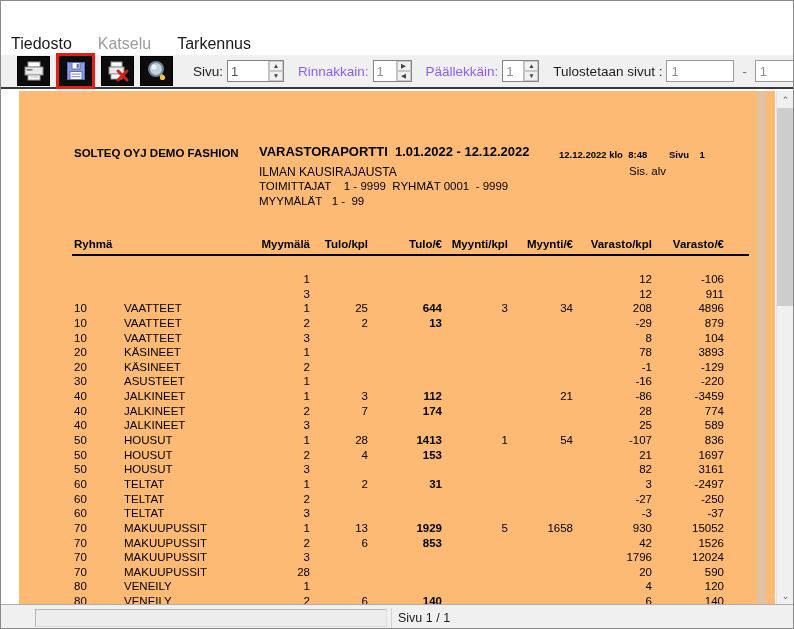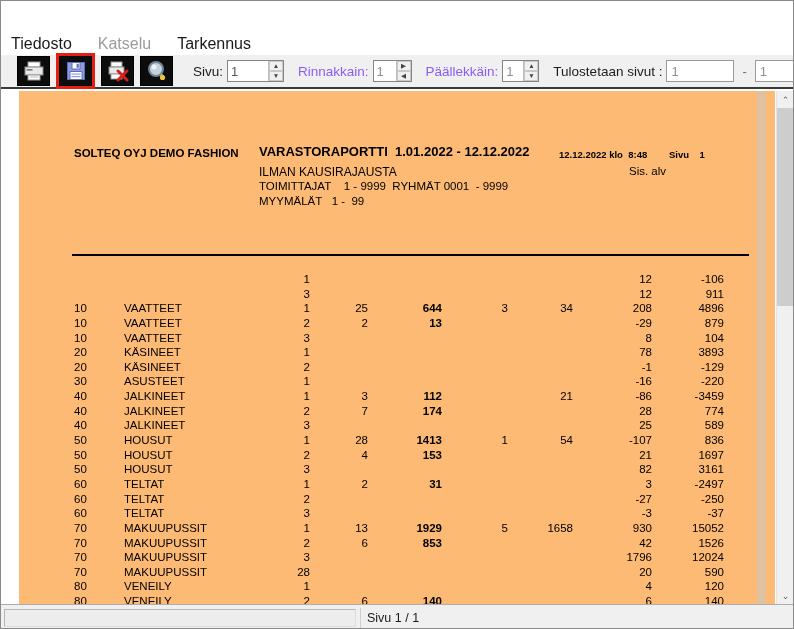--- a/index.html
+++ b/index.html
@@ -68,21 +68,21 @@
   .thead-row .c0{width:60px;}
 
   
   .vscroll{position:absolute;right:0;top:0;width:17px;height:513px;background:#f0f0f0;border-left:1px solid #e2e2e2;}
   .scroll-btn{position:absolute;left:0;width:17px;height:17px;color:#5c5c5c;font-size:9px;display:flex;align-items:center;justify-content:center;}
   .scroll-up{top:0;}
   .scroll-down{bottom:0;}
   .scroll-thumb{position:absolute;left:0;top:17px;width:17px;height:198px;background:#cdcdcd;}
 
   
-  .statusbar{position:absolute;left:0;top:603px;width:100%;height:26px;background:#f0f0f0;border-top:1px solid #adadad;display:flex;align-items:center;}
+  .statusbar{position:absolute;left:0;top:603px;width:100%;height:26px;background:#f0f0f0;border-top:1px solid #adadad;display:flex;align-items:center;padding-left:31px;}
   .status-panel{width:352px;height:18px;margin-left:3px;background:#ededed;border:1px solid #b6b6b6;border-right-color:#dcdcdc;border-bottom-color:#dcdcdc;}
   .status-sep{width:1px;height:20px;background:#cfcfcf;margin:0 6px 0 4px;}
   .status-text{font-size:12.5px;color:#1c1c1c;}
 
   svg{display:block;}
 </style>
 </head>
 <body>
 
 <div class="window">
@@ -172,20 +172,31 @@
     <div class="page">
       <span class="rpt company">SOLTEQ OYJ DEMO FASHION</span>
       <span class="rpt rtitle">VARASTORAPORTTI  1.01.2022 - 12.12.2022</span>
       <span class="rpt rsub1">ILMAN KAUSIRAJAUSTA</span>
       <span class="rpt rsub2">TOIMITTAJAT    1 - 9999  RYHMÄT 0001  - 9999</span>
       <span class="rpt rsub3">MYYMÄLÄT   1 -  99</span>
       <span class="rpt rdate">12.12.2022 klo  8:48</span>
       <span class="rpt rpageno">Sivu    1</span>
       <span class="rpt rvat">Sis. alv</span>
 
+      <div class="thead-row">
+        <span class="c c0">Ryhmä</span>
+        <span class="c c1"></span>
+        <span class="c c2">Myymälä</span>
+        <span class="c c3">Tulo/kpl</span>
+        <span class="c c4">Tulo/€</span>
+        <span class="c c5">Myynti/kpl</span>
+        <span class="c c6">Myynti/€</span>
+        <span class="c c7">Varasto/kpl</span>
+        <span class="c c8">Varasto/€</span>
+      </div>
       <div class="rule"></div>
 
       <div class="tbody">
           <div class="trow">
             <span class="c c0"></span>
             <span class="c c1"></span>
             <span class="c c2">1</span>
             <span class="c c3"></span>
             <span class="c c4"></span>
             <span class="c c5"></span>

